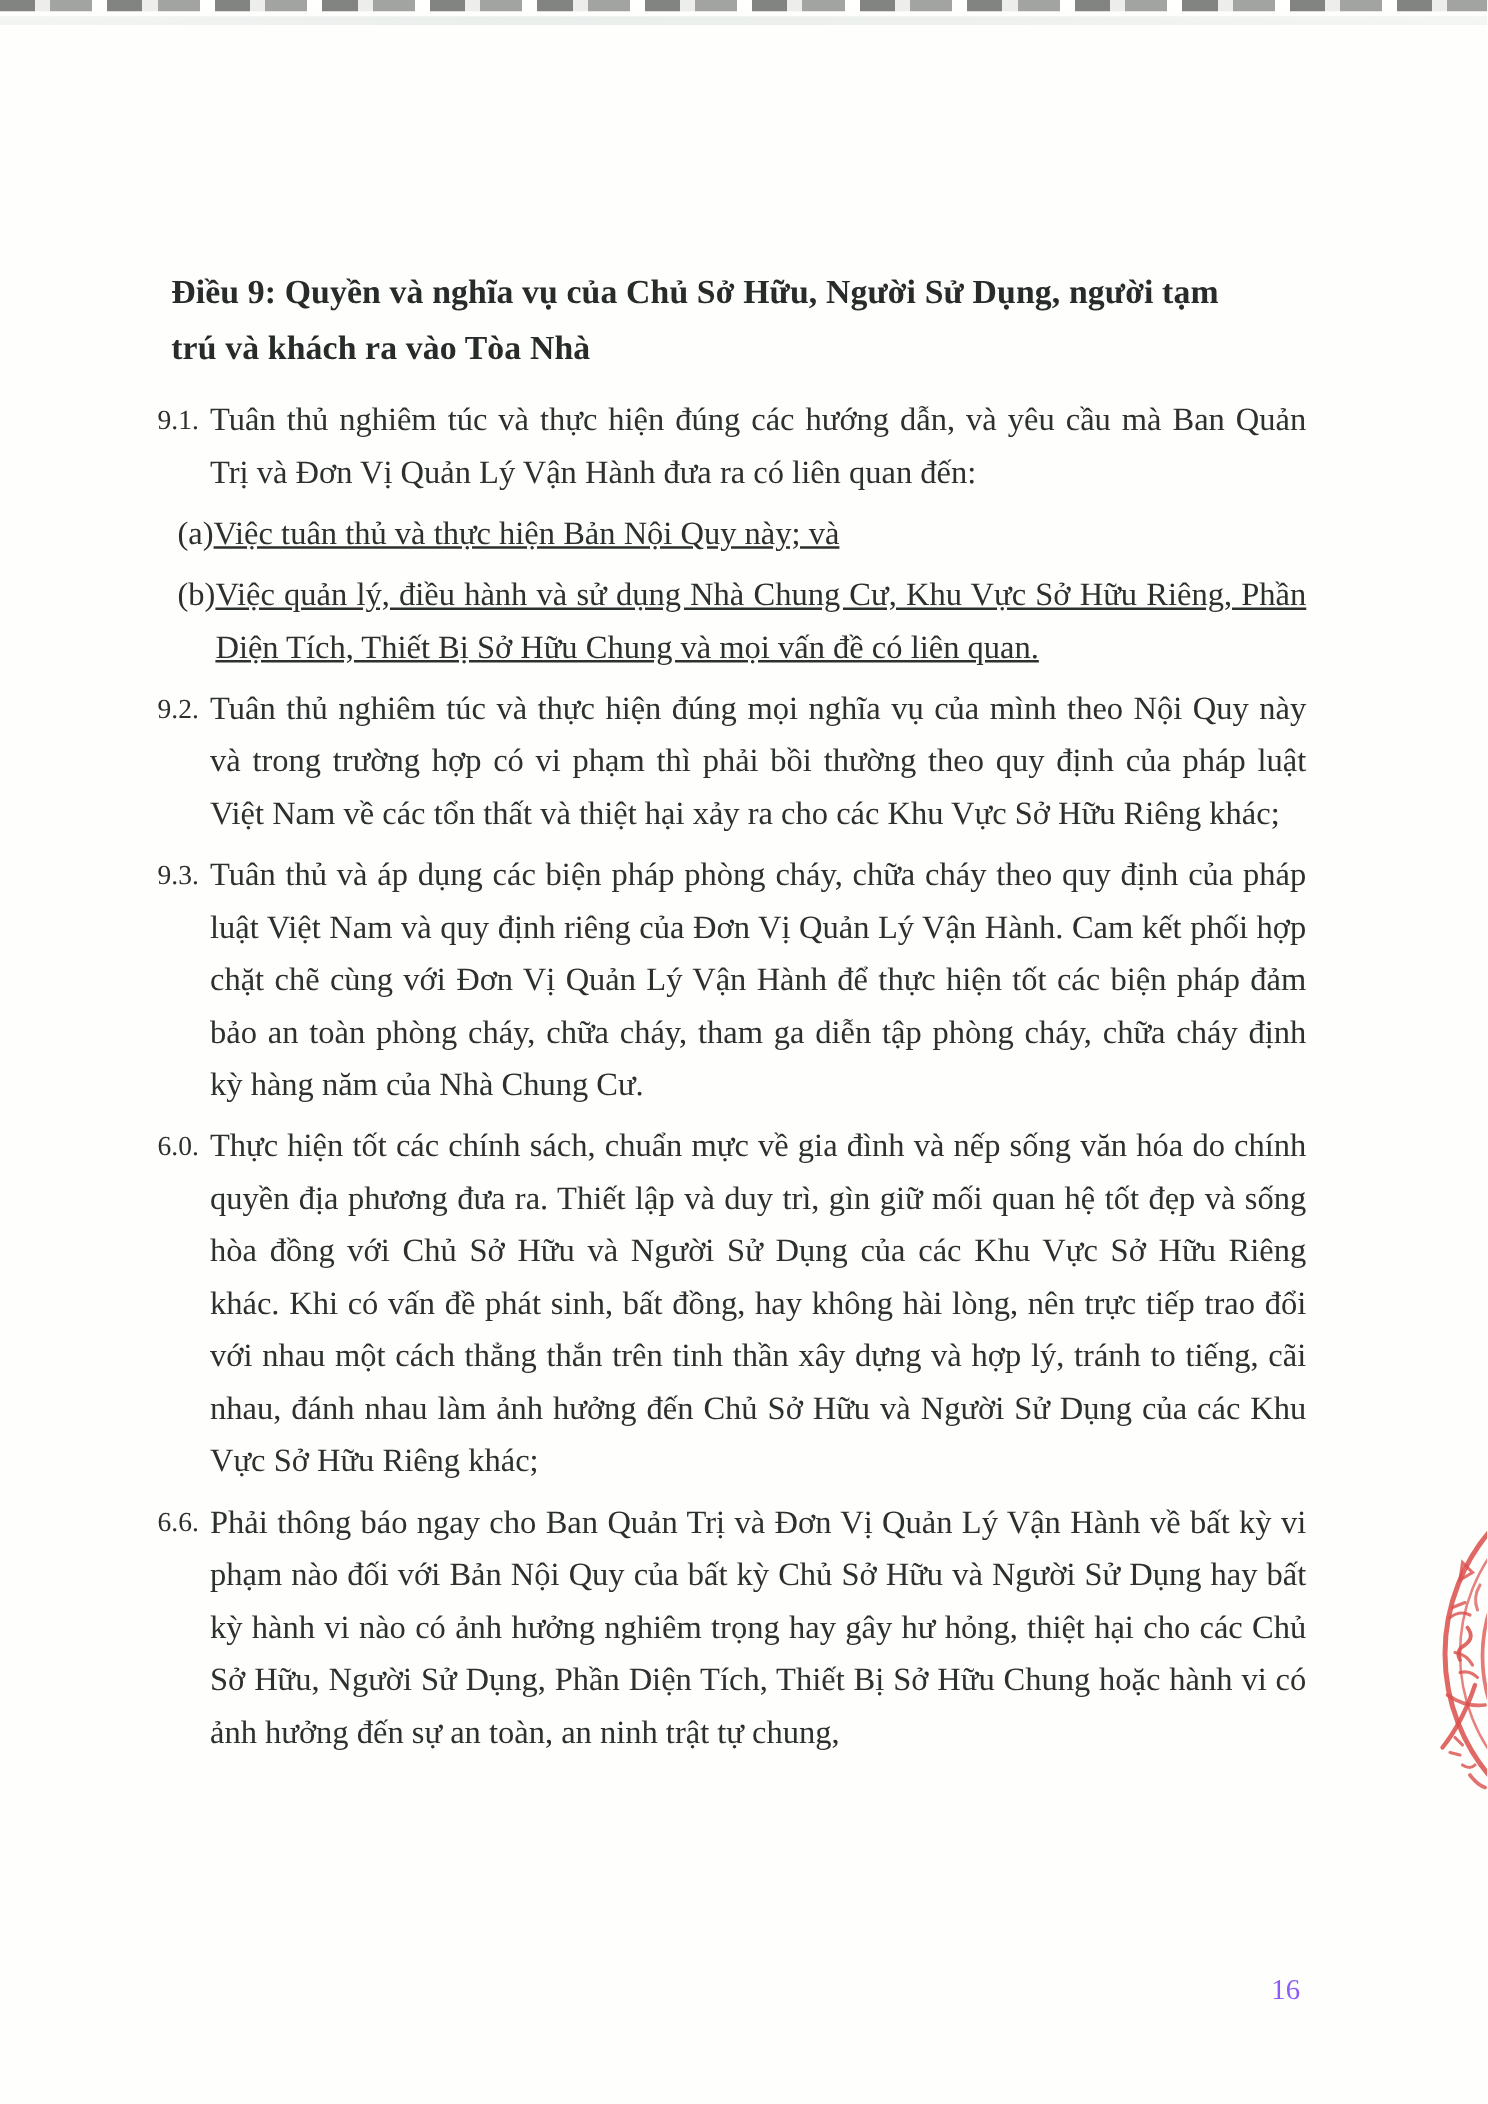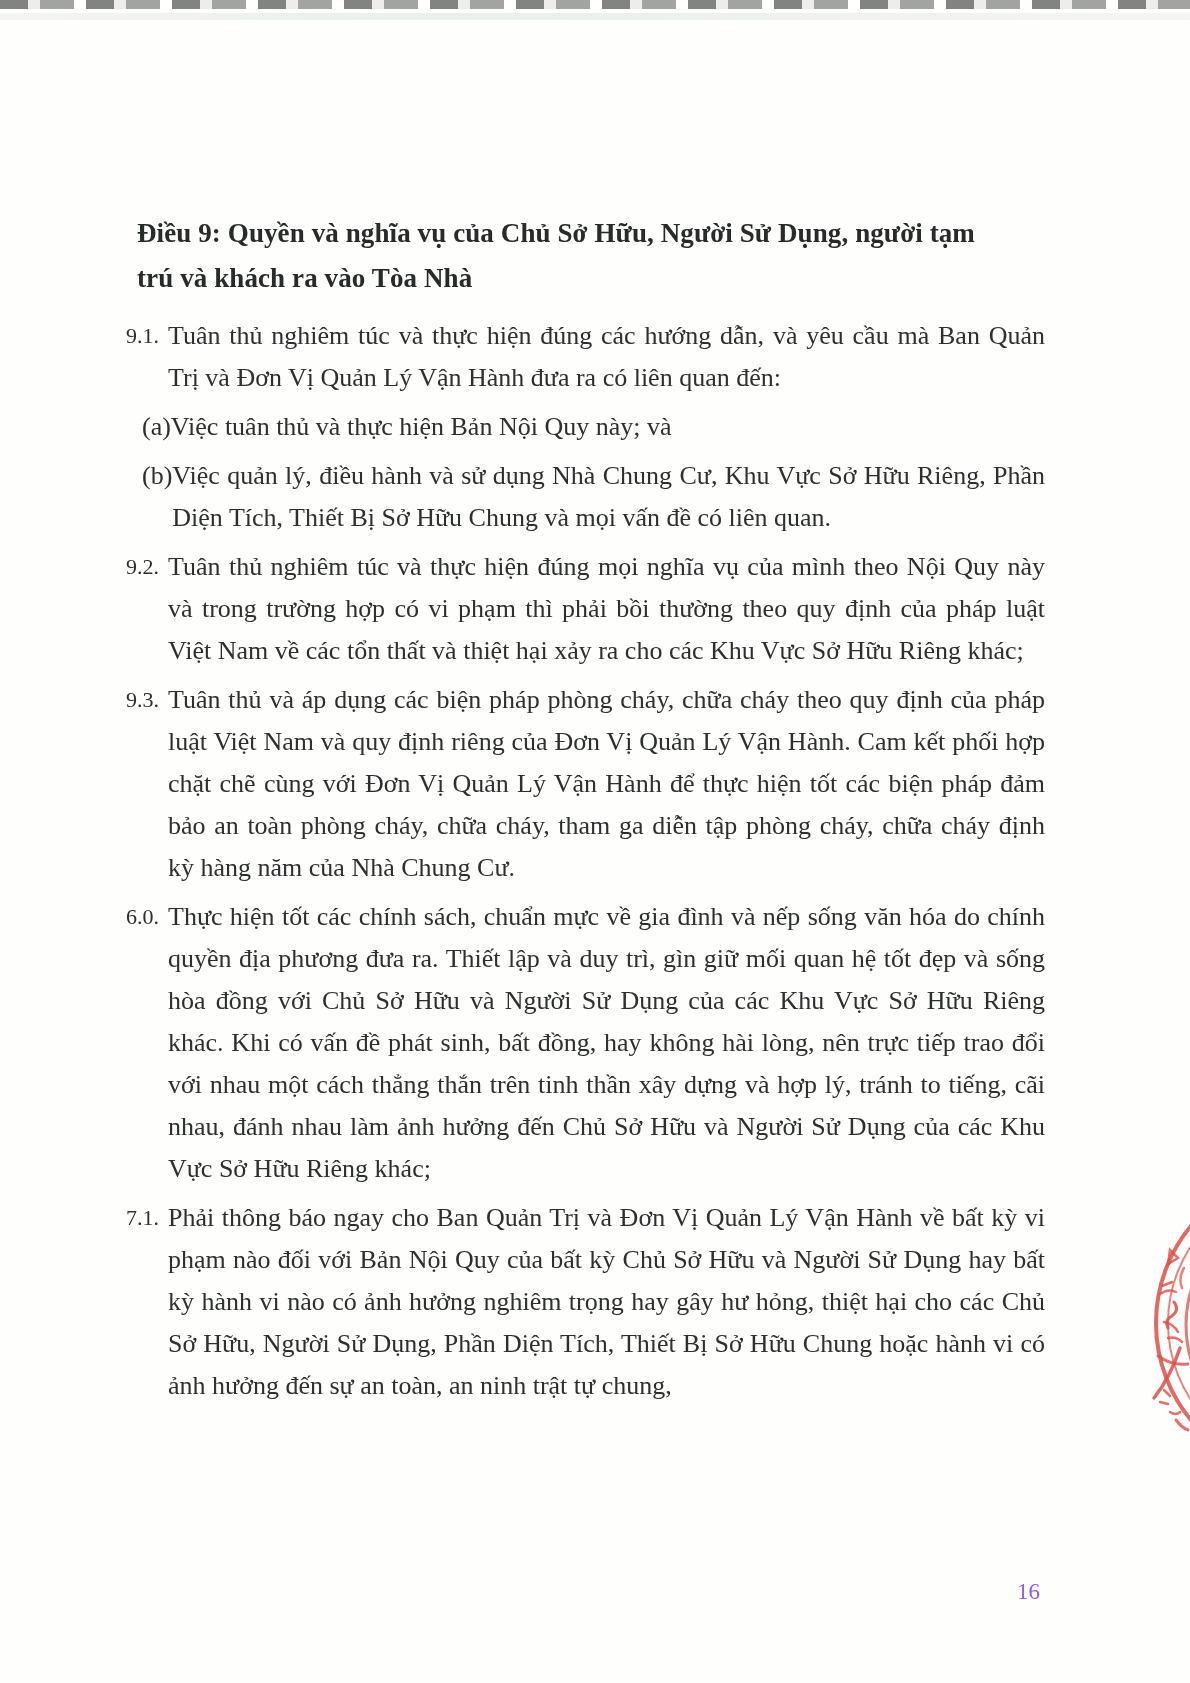--- a/index.html
+++ b/index.html
@@ -50,20 +50,21 @@
   }
   .subrow { display:flex; margin:0 0 7px 16px; }
   .sub-label {
     flex:0 0 26px;
     font-size:26px; line-height:42px;
   }
   .sub-text {
     flex:1; margin:0;
     font-size:26px; line-height:42px;
     text-align:justify;
+    text-decoration:underline;
   }
   .page-number {
     position:absolute; top:1536px; right:150px;
     font-size:23px; line-height:34px;
     color:#8b5cf6;
     margin-top:39px;
   }
   .stamp {
     position:absolute; left:1140px; top:1198px;
     width:50px; height:250px;
@@ -104,21 +105,21 @@
       <p class="clause-text">Tuân thủ và áp dụng các biện pháp phòng cháy, chữa cháy theo quy định của pháp luật Việt Nam và quy định riêng của Đơn Vị Quản Lý Vận Hành. Cam kết phối hợp chặt chẽ cùng với Đơn Vị Quản Lý Vận Hành để thực hiện tốt các biện pháp đảm bảo an toàn phòng cháy, chữa cháy, tham ga diễn tập phòng cháy, chữa cháy định kỳ hàng năm của Nhà Chung Cư.</p>
     </div>
 
     <div class="clause">
       <span class="clause-num">6.0.</span>
       <p class="clause-text">Thực hiện tốt các chính sách, chuẩn mực về gia đình và nếp sống văn hóa do chính quyền địa phương đưa ra. Thiết lập và duy trì, gìn giữ mối quan hệ tốt đẹp và sống hòa đồng với Chủ Sở Hữu và Người Sử Dụng của các Khu Vực Sở Hữu Riêng khác. Khi có vấn đề phát sinh, bất đồng, hay không hài lòng, nên trực tiếp trao đổi với nhau một cách thẳng thắn trên tinh thần xây dựng và hợp lý, tránh to tiếng, cãi nhau, đánh nhau làm ảnh hưởng đến Chủ Sở Hữu và Người Sử Dụng của các Khu Vực Sở Hữu Riêng khác;</p>
     </div>
 
 
     <div class="clause">
-      <span class="clause-num">7.1.</span>
+      <span class="clause-num">6.6.</span>
       <p class="clause-text">Phải thông báo ngay cho Ban Quản Trị và Đơn Vị Quản Lý Vận Hành về bất kỳ vi phạm nào đối với Bản Nội Quy của bất kỳ Chủ Sở Hữu và Người Sử Dụng hay bất kỳ hành vi nào có ảnh hưởng nghiêm trọng hay gây hư hỏng, thiệt hại cho các Chủ Sở Hữu, Người Sử Dụng, Phần Diện Tích, Thiết Bị Sở Hữu Chung hoặc hành vi có ảnh hưởng đến sự an toàn, an ninh trật tự chung,</p>
     </div>
 
   </div>
 
   <svg class="stamp" viewBox="0 0 50 250" xmlns="http://www.w3.org/2000/svg" fill="none">
     <g stroke="#db4f4b" fill="none" stroke-linecap="round">
       <circle cx="168" cy="125" r="152" stroke-width="4" opacity="0.85"></circle>
       <circle cx="168" cy="125" r="140" stroke-width="2" opacity="0.7"></circle>
       <circle cx="170" cy="127" r="124" stroke-width="3" opacity="0.75"></circle>

